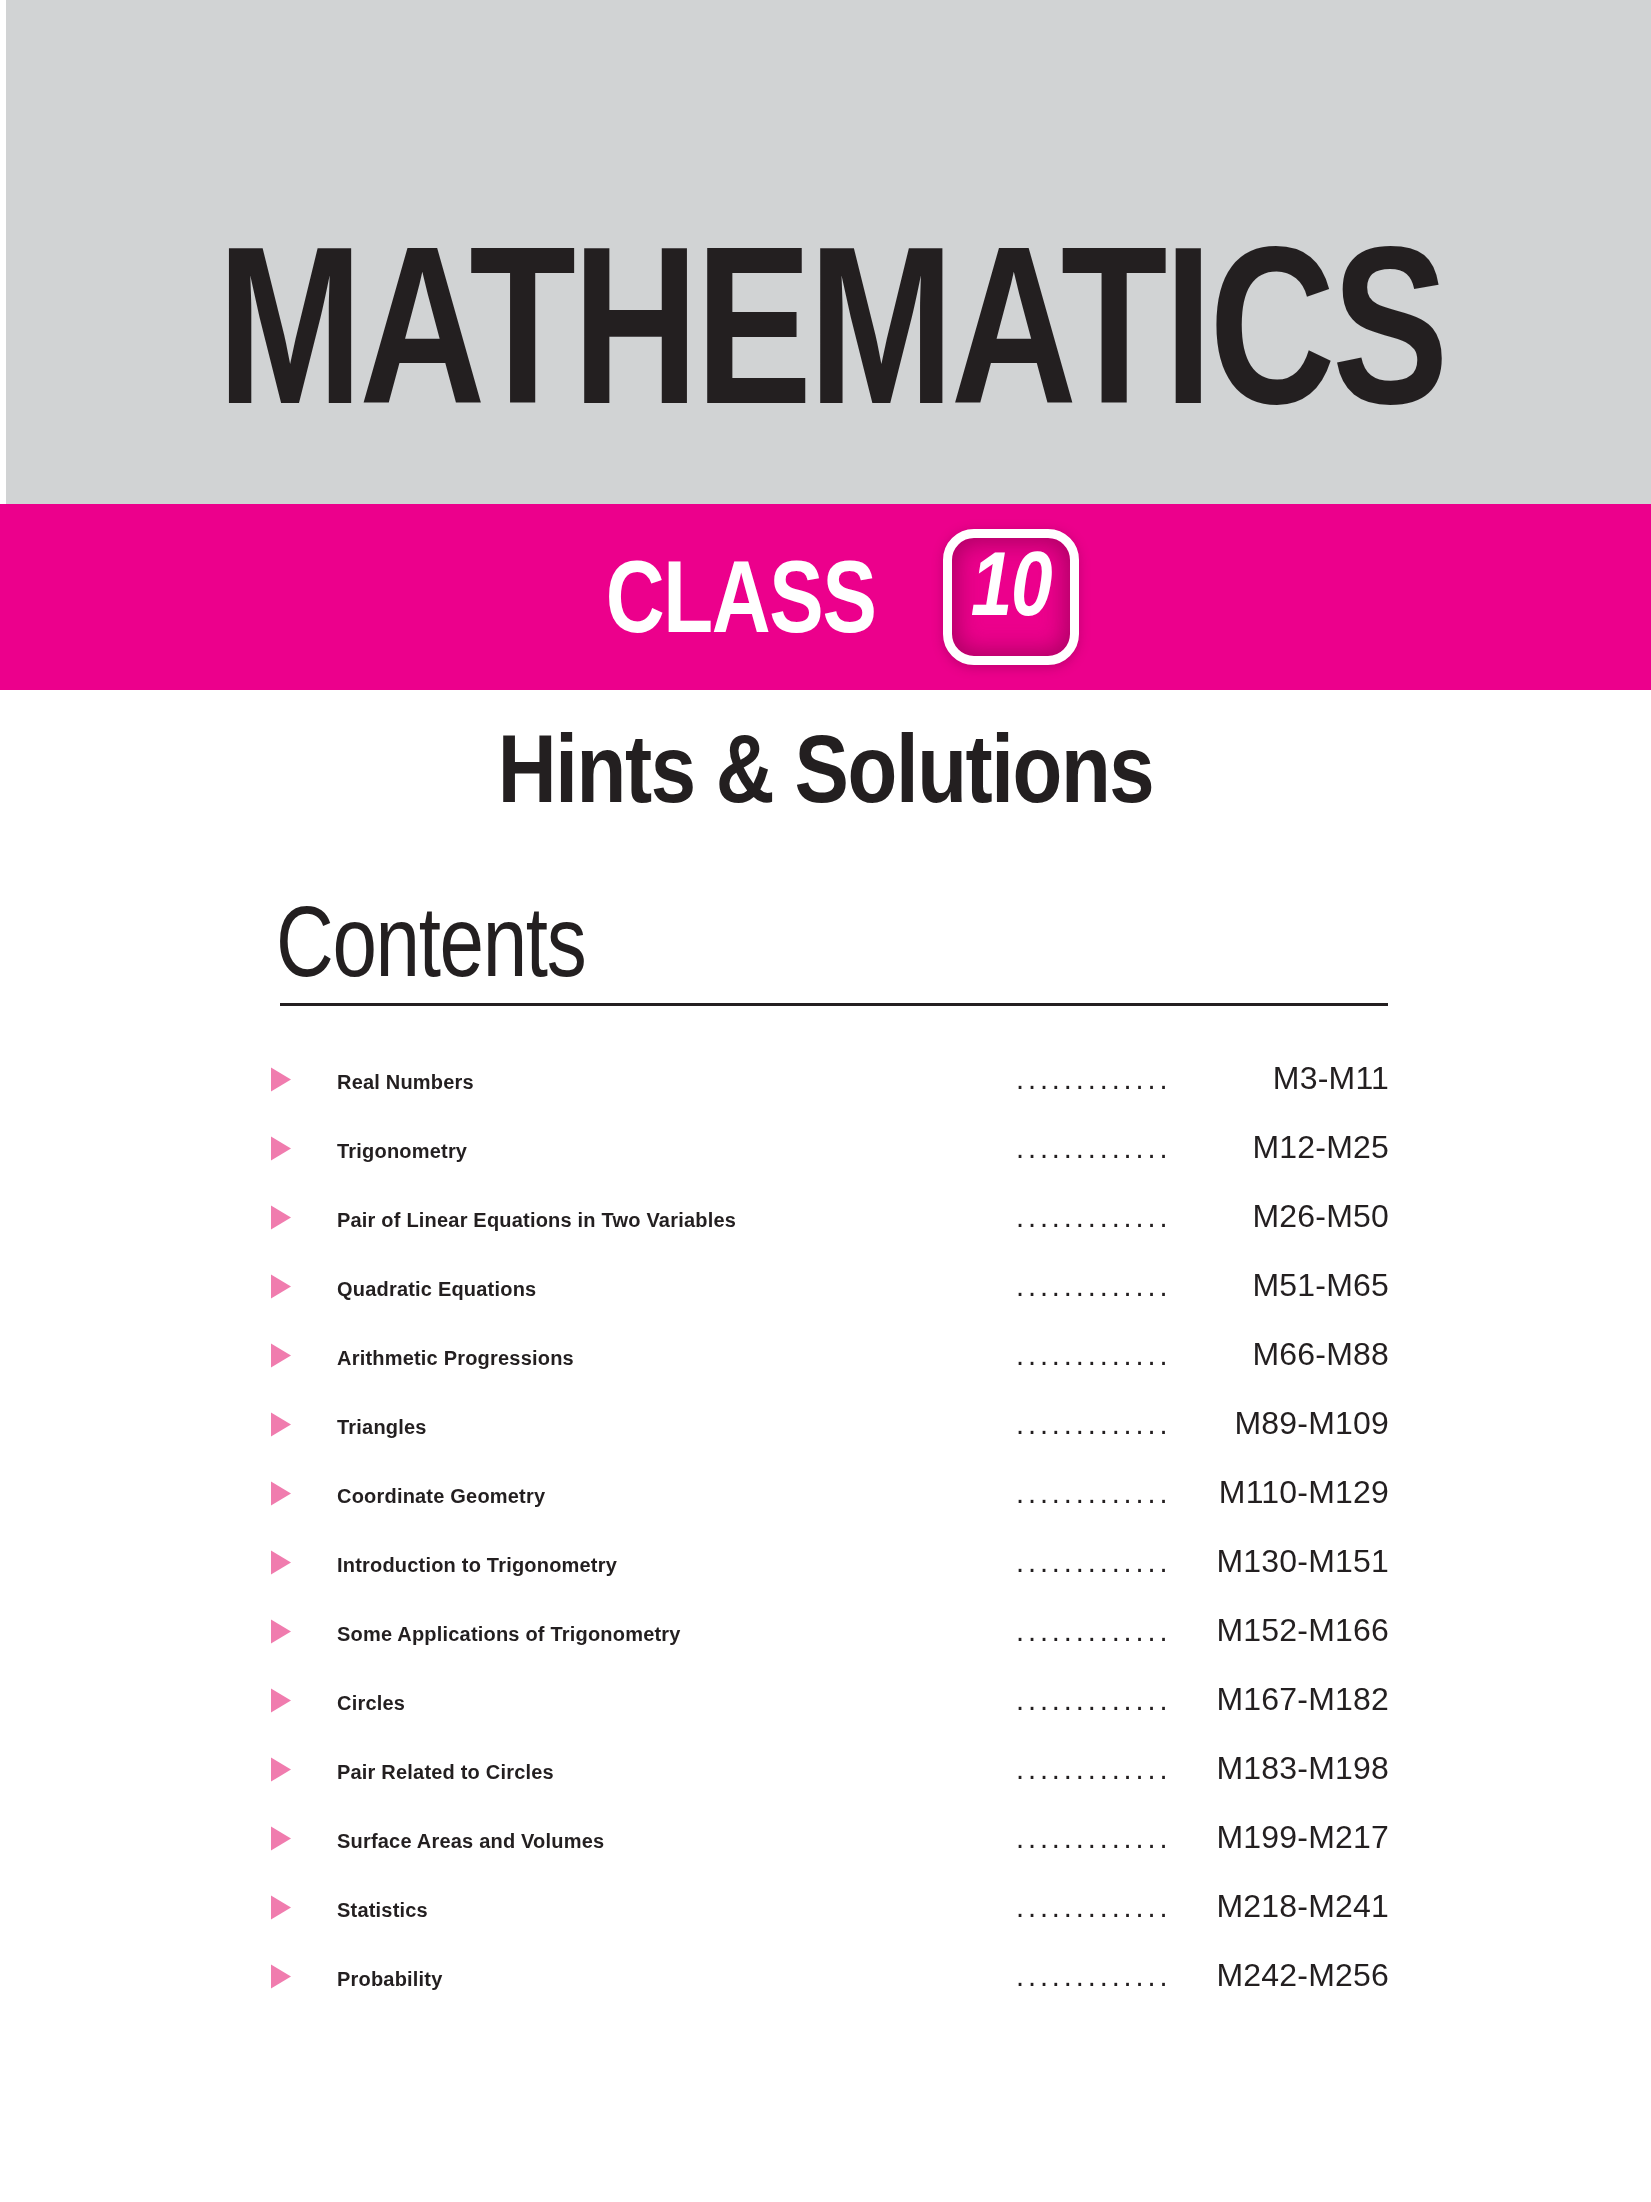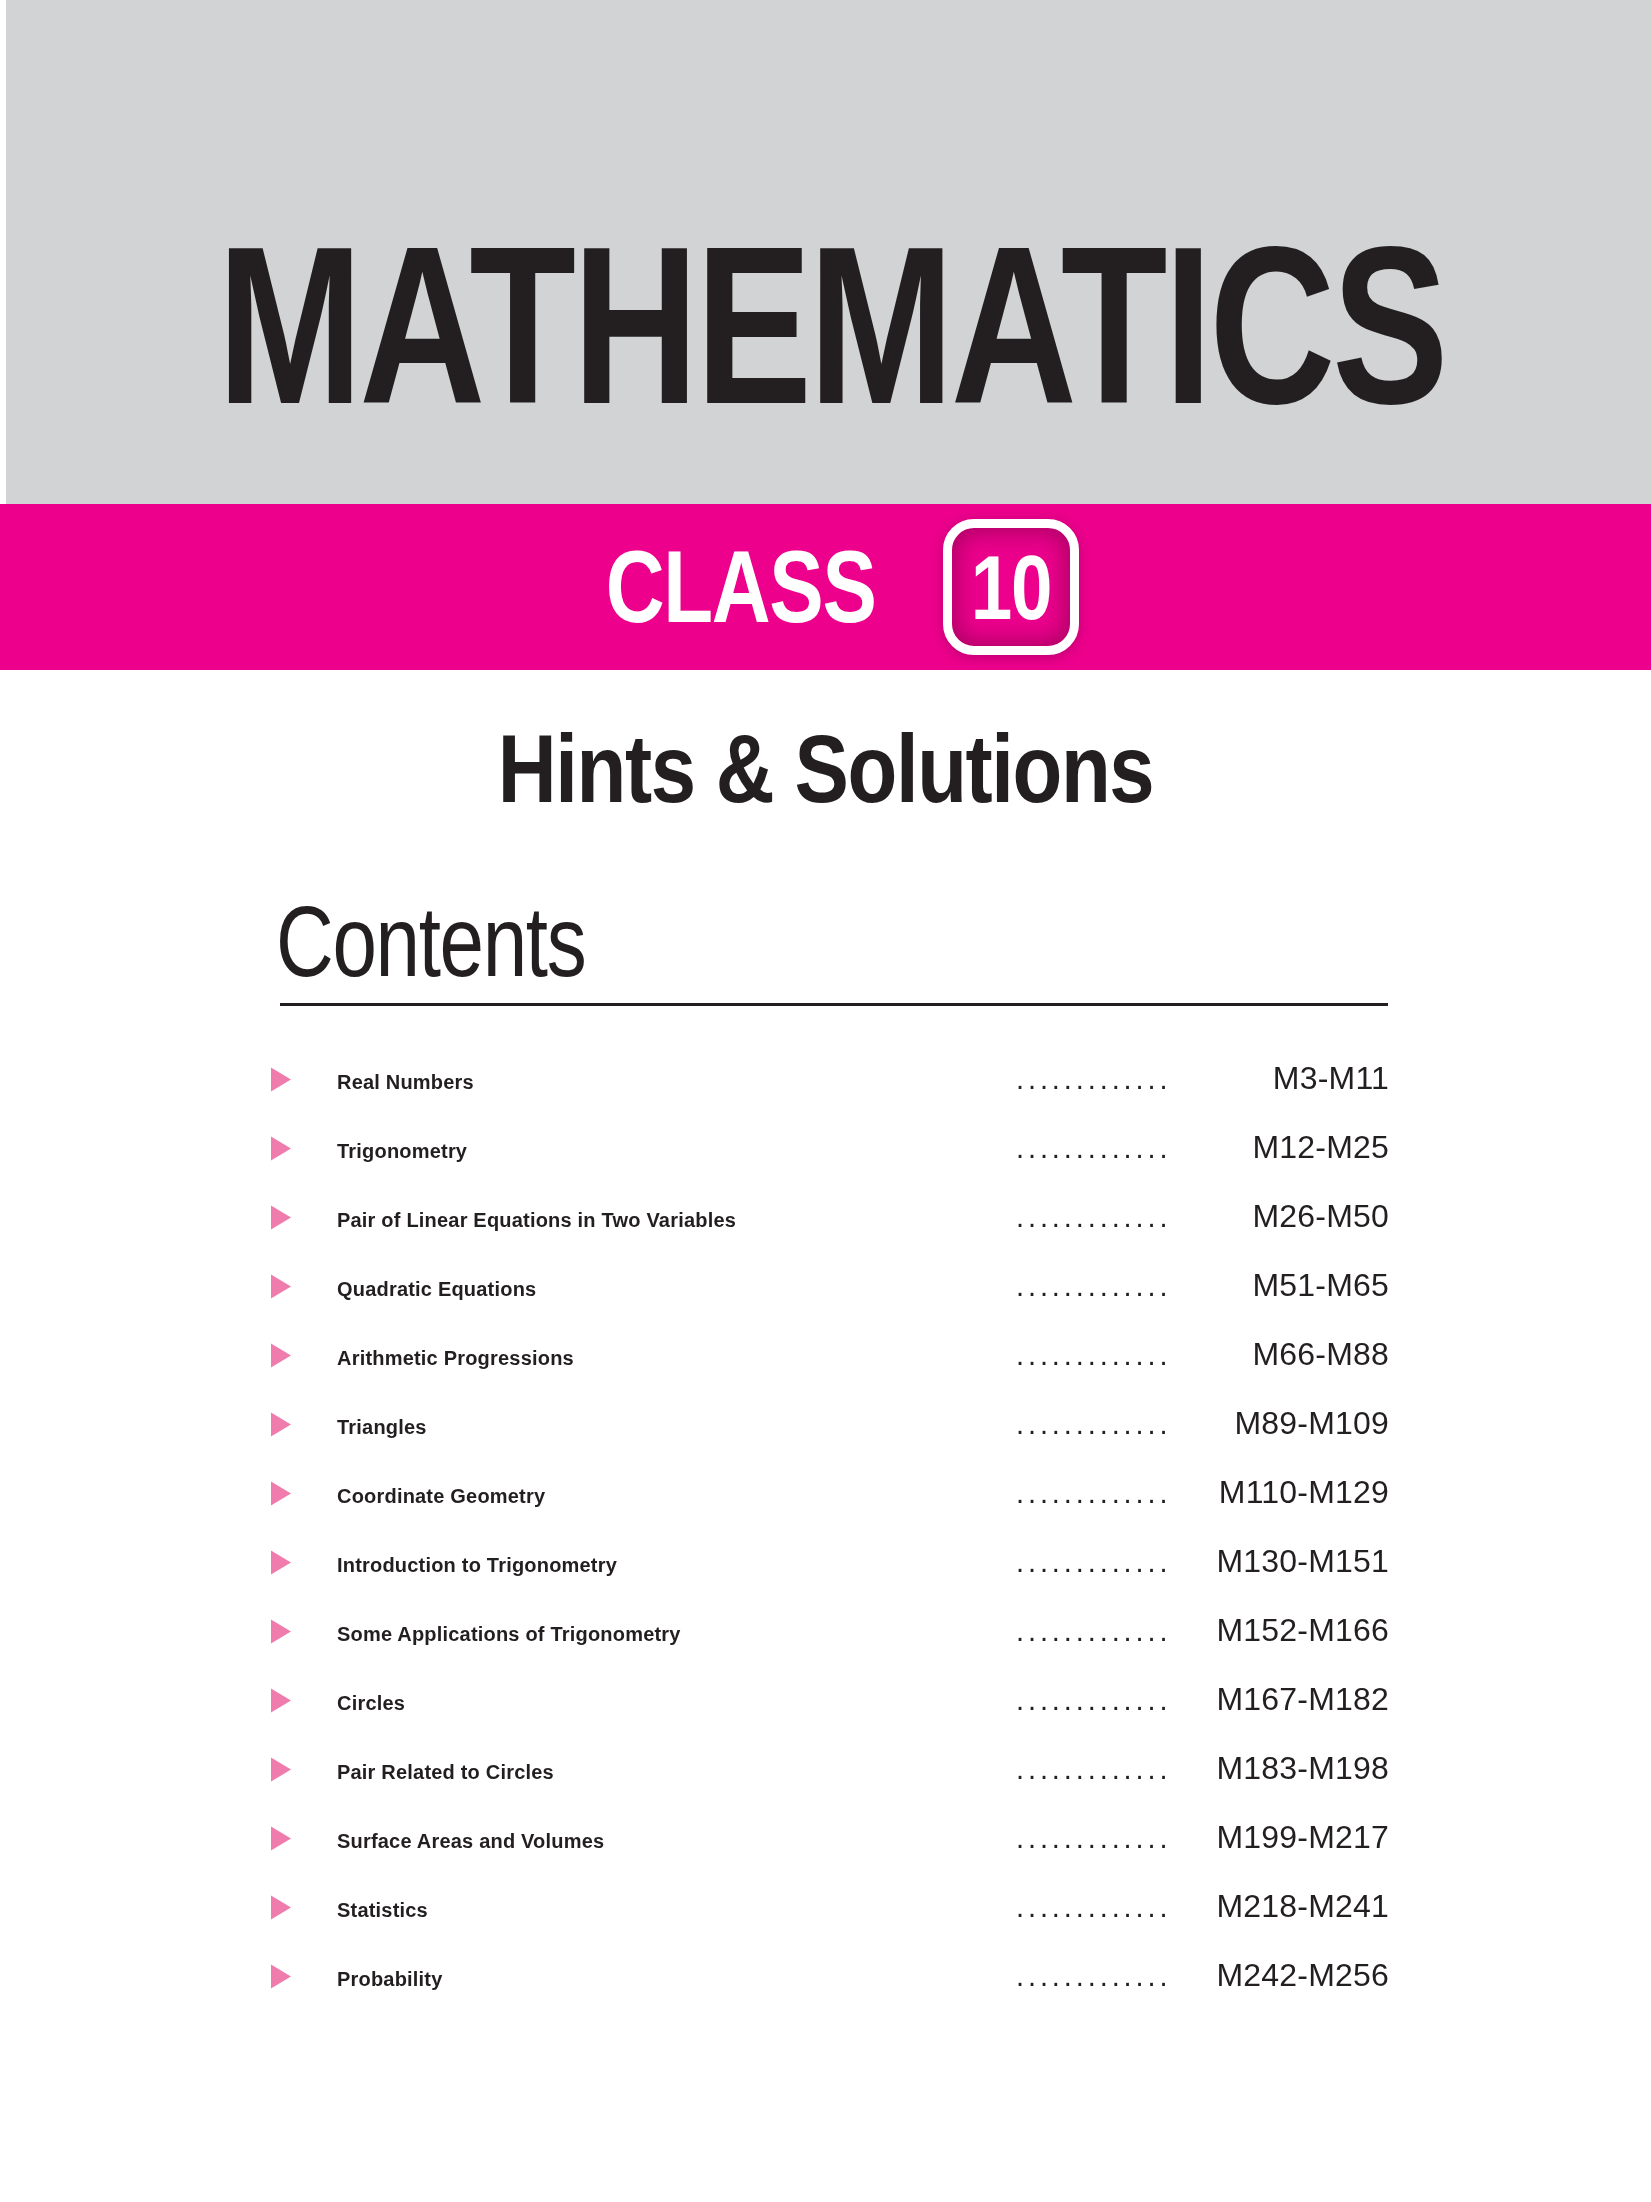--- a/index.html
+++ b/index.html
@@ -33,42 +33,42 @@
     font-size:224px;font-weight:700;
     letter-spacing:-4.3px;
     transform:scaleX(0.78);
     transform-origin:center;
     color:var(--text-black);
     white-space:nowrap;
   }
 
   
   .band-pink{
-    position:absolute;top:504px;left:0;width:1651px;height:166px;
+    position:absolute;top:504px;left:0;width:1651px;height:186px;
     background:var(--magenta);
     display:flex;align-items:center;justify-content:center;
     gap:33px;
   }
   .class-label{
     display:inline-block;
     font-size:102px;font-weight:700;color:#ffffff;
     letter-spacing:-1.7px;
     transform:scaleX(0.80);
     transform-origin:center;
     line-height:1;
     white-space:nowrap;
   }
   .class-number-box{
     width:136px;height:136px;
     border:9.5px solid #ffffff;
     border-radius:31px;
     background:var(--magenta);
     box-shadow:0 2.6px 10.3px rgba(140,0,80,0.45),
                inset 0 0 22.4px 5.2px rgba(140,0,80,0.65);
-    display:flex;align-items:center;justify-content:center;
+    display:flex;align-items:flex-start;justify-content:center;font-style:italic;
   }
   .class-number{
     display:inline-block;
     font-size:91px;font-weight:700;color:#ffffff;
     transform:scaleX(0.82);
     transform-origin:center;
     line-height:1;
     letter-spacing:-1.7px;
   }
 

